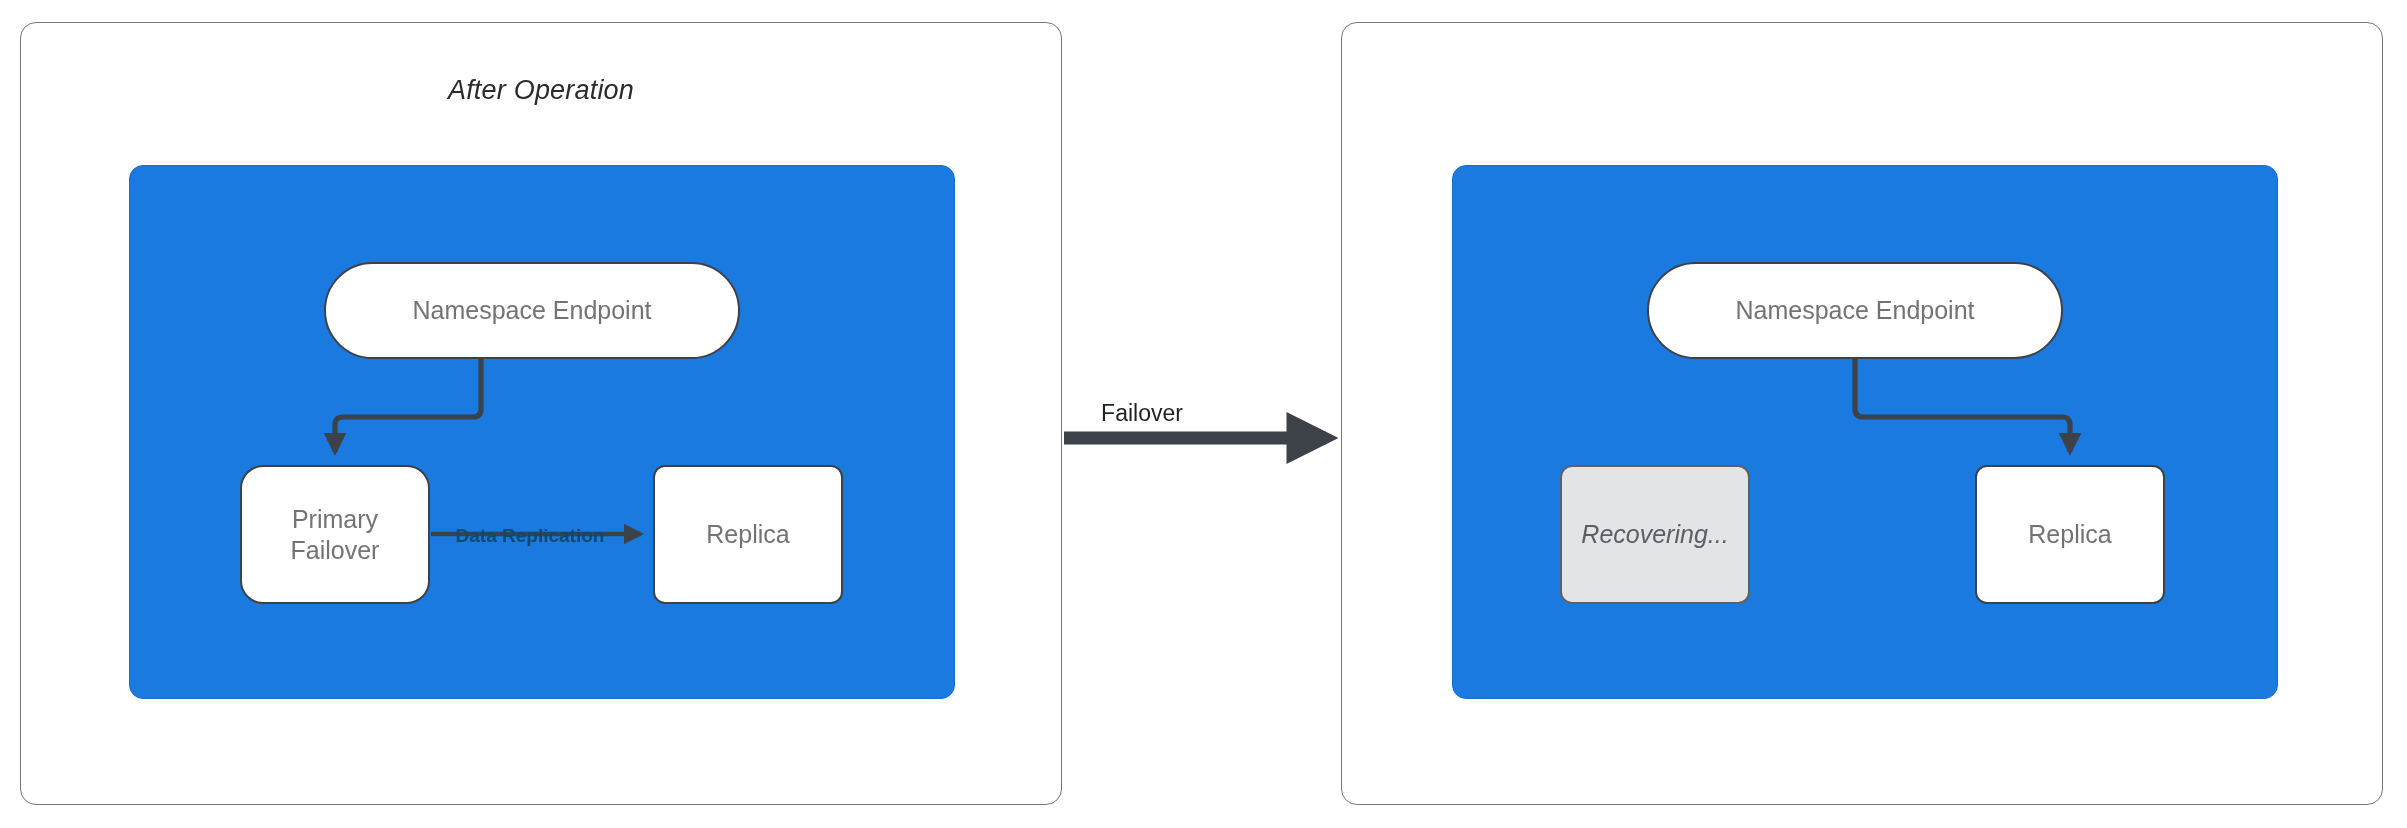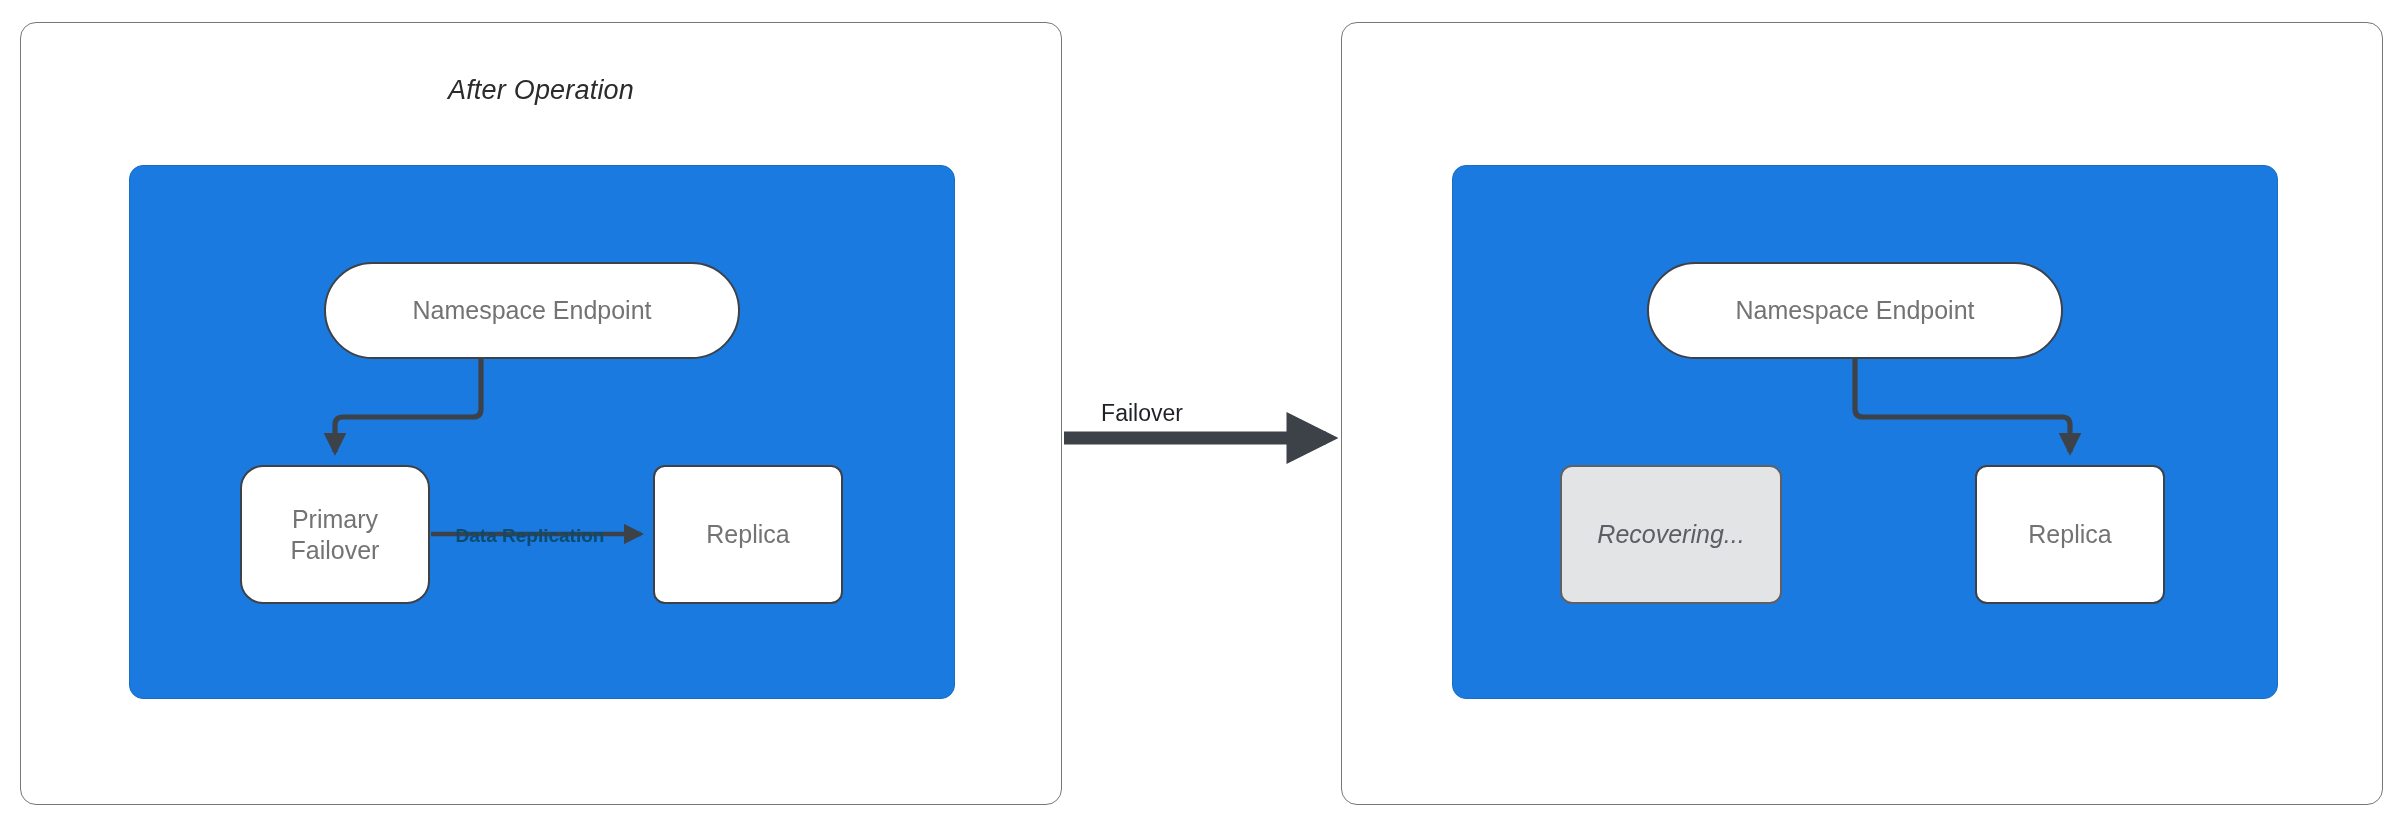--- a/index.html
+++ b/index.html
@@ -139,21 +139,21 @@
 
   <div class="panel" style="left:1341px; top:22px; width:1042px; height:783px;">
 
     <div class="blue-region" style="left:110px; top:142px; width:826px; height:534px;"></div>
   </div>
 
   <div class="node pill" style="left:1647px; top:262px; width:416px; height:97px;">
     <span>Namespace Endpoint</span>
   </div>
 
-  <div class="node rect recovering" style="left:1560px; top:465px; width:222px; height:139px;">
+  <div class="node rect recovering" style="left:1560px; top:465px; width:190px; height:139px;">
     <span>Recovering...</span>
   </div>
 
   <div class="node rect" style="left:1975px; top:465px; width:190px; height:139px;">
     <span>Replica</span>
   </div>
 
   <svg class="wires" viewBox="0 0 2407 828" width="2407" height="828">
     <defs>
       <marker id="arrow-dark" viewBox="0 0 10 10" refX="8.4" refY="5" markerWidth="5.2" markerHeight="5.2" orient="auto-start-reverse">

